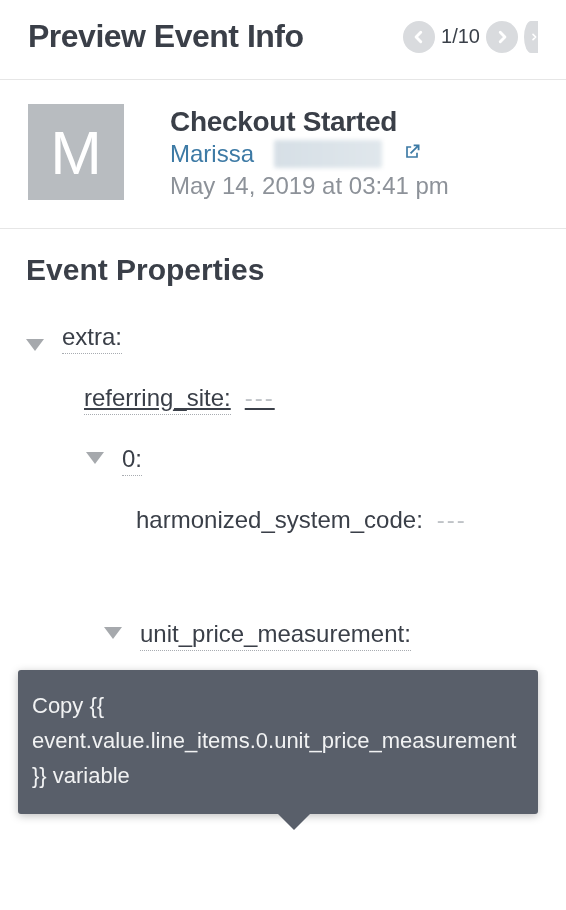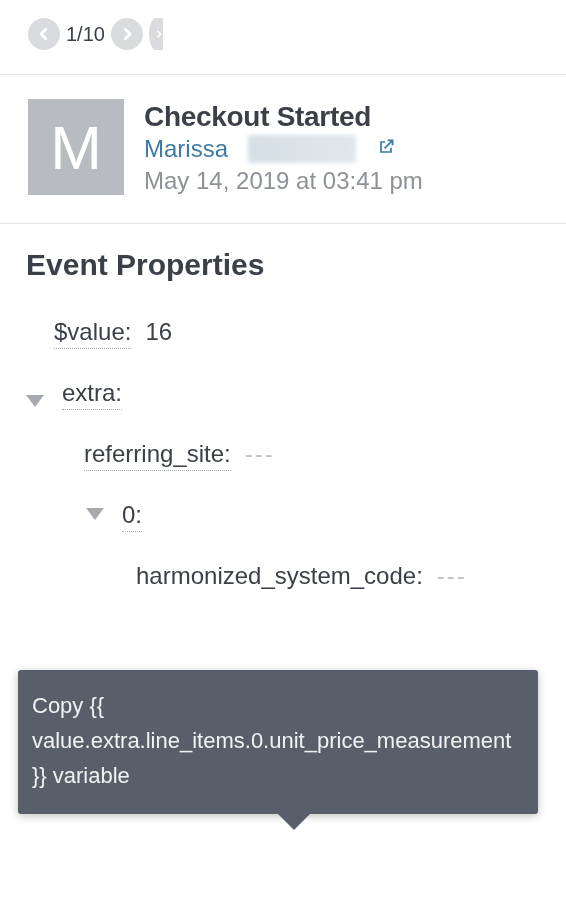--- a/index.html
+++ b/index.html
@@ -64,21 +64,21 @@
     width: 96px;
     height: 96px;
     background: #b8bcc0;
     color: #ffffff;
     display: flex;
     align-items: center;
     justify-content: center;
     font-size: 62px;
     font-weight: 400;
   }
-  .event-meta { padding-top: 2px; }
+  .event-meta { padding-top: 2px; margin-left: 26px; }
   .event-name {
     font-size: 28px;
     font-weight: 600;
     color: #3a3f48;
     letter-spacing: -0.3px;
   }
   .user-row {
     display: flex;
     align-items: center;
     gap: 20px;
@@ -138,21 +138,21 @@
     display: inline-block;
     margin-right: 4px;
     position: relative;
     top: -3px;
     cursor: pointer;
     flex-shrink: 0;
   }
 
   .indent-0 { padding-left: 28px; }
   .indent-1 { padding-left: 0px; display: flex; align-items: flex-end; }
-  .indent-2 { padding-left: 30px; display: flex; align-items: baseline; }
+  .indent-2 { padding-left: 30px; display: flex; align-items: baseline; text-decoration: underline; }
   .indent-3 { padding-left: 60px; display: flex; align-items: baseline; }
   .indent-4 { padding-left: 110px; display: flex; align-items: baseline; }
   .indent-5 { padding-left: 130px; display: flex; align-items: baseline; }
 
   .tooltip {
     position: absolute;
     left: 18px;
     top: 670px;
     width: 520px;
     background: #595f6a;
@@ -171,20 +171,21 @@
     border-left: 16px solid transparent;
     border-right: 16px solid transparent;
     border-top: 16px solid #595f6a;
   }
   .spacer-large { height: 80px; }
 </style>
 </head>
 <body>
 
 <div class="header">
+  <div class="header-title">Preview Event Info</div>
   <div class="nav-group">
     <div class="nav-btn">
       <svg viewBox="0 0 24 24">
           <path d="M15 4l-8 8 8 8" fill="none" stroke="#ffffff" stroke-width="5" stroke-linecap="round" stroke-linejoin="round"></path>
         </svg>
     </div>
     <div class="pager-text">1/10</div>
     <div class="nav-btn">
       <svg viewBox="0 0 24 24">
           <path d="M9 4l8 8-8 8" fill="none" stroke="#ffffff" stroke-width="5" stroke-linecap="round" stroke-linejoin="round"></path>
@@ -211,24 +212,20 @@
           </svg>
       </span>
     </div>
     <div class="timestamp">May 14, 2019 at 03:41 pm</div>
   </div>
 </div>
 
 <div class="props">
   <div class="props-title">Event Properties</div>
 
-  <div class="prop-row indent-0">
-    <span class="prop-key">$value:</span>
-    <span class="prop-val">16</span>
-  </div>
 
   <div class="prop-row indent-1">
     <span class="disclosure"></span>
     <span class="prop-key">extra:</span>
   </div>
 
   <div class="prop-row indent-2" style="padding-left:58px">
     <span class="prop-key">referring_site:</span>
     <span class="prop-val empty">---</span>
   </div>
@@ -251,13 +248,13 @@
     <span class="prop-key">unit_price_measurement:</span>
   </div>
 
   <div class="prop-row indent-5">
     <span class="prop-key">reference_unit:</span>
     <span class="prop-val empty">---</span>
   </div>
 
 </div>
 
-<div class="tooltip">Copy {{ value.extra.line_items.0.unit_price_measurement }} variable</div>
+<div class="tooltip">Copy {{ event.value.line_items.0.unit_price_measurement }} variable</div>
 
 </body></html>

